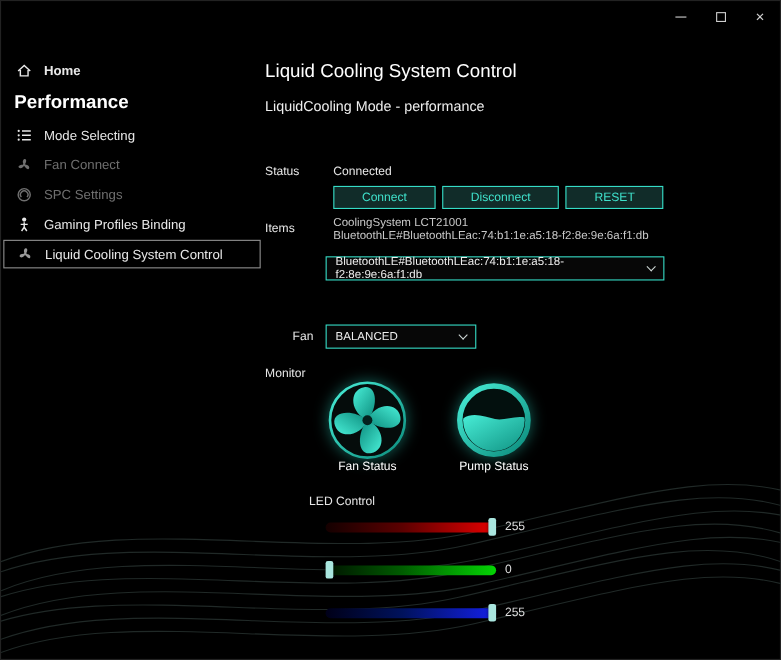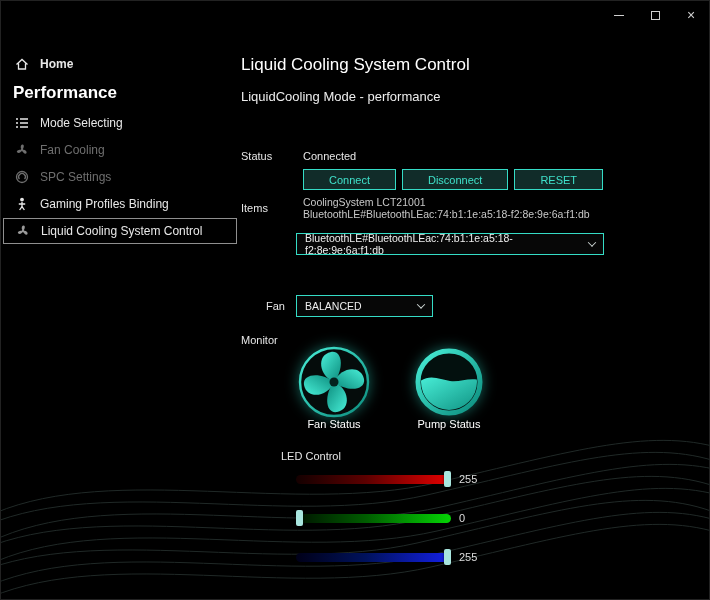--- a/index.html
+++ b/index.html
@@ -144,21 +144,21 @@
       <span class="ic">
         <svg width="16" height="16" viewBox="0 0 16 16" fill="currentColor">
           <g>
             <path d="M8 8 C 6.3 6.5, 6.2 3, 8.4 2.6 C 10.6 2.3, 10 6.4, 8 8 Z"></path>
             <path d="M8 8 C 6.3 6.5, 6.2 3, 8.4 2.6 C 10.6 2.3, 10 6.4, 8 8 Z" transform="rotate(120 8 8)"></path>
             <path d="M8 8 C 6.3 6.5, 6.2 3, 8.4 2.6 C 10.6 2.3, 10 6.4, 8 8 Z" transform="rotate(240 8 8)"></path>
             <circle cx="8" cy="8" r="1.2"></circle>
           </g>
         </svg>
       </span>
-      <span>Fan Cooling</span>
+      <span>Fan Connect</span>
     </div>
 
     <div class="side-row dim row-2">
       <span class="ic">
         <svg class="lineicon" width="16" height="16" viewBox="0 0 16 16">
           <circle cx="8" cy="8" r="5.5"></circle>
           <path d="M5.4 10.2 A3.4 3.4 0 1 1 10.6 10.2"></path>
         </svg>
       </span>
       <span>SPC Settings</span>

